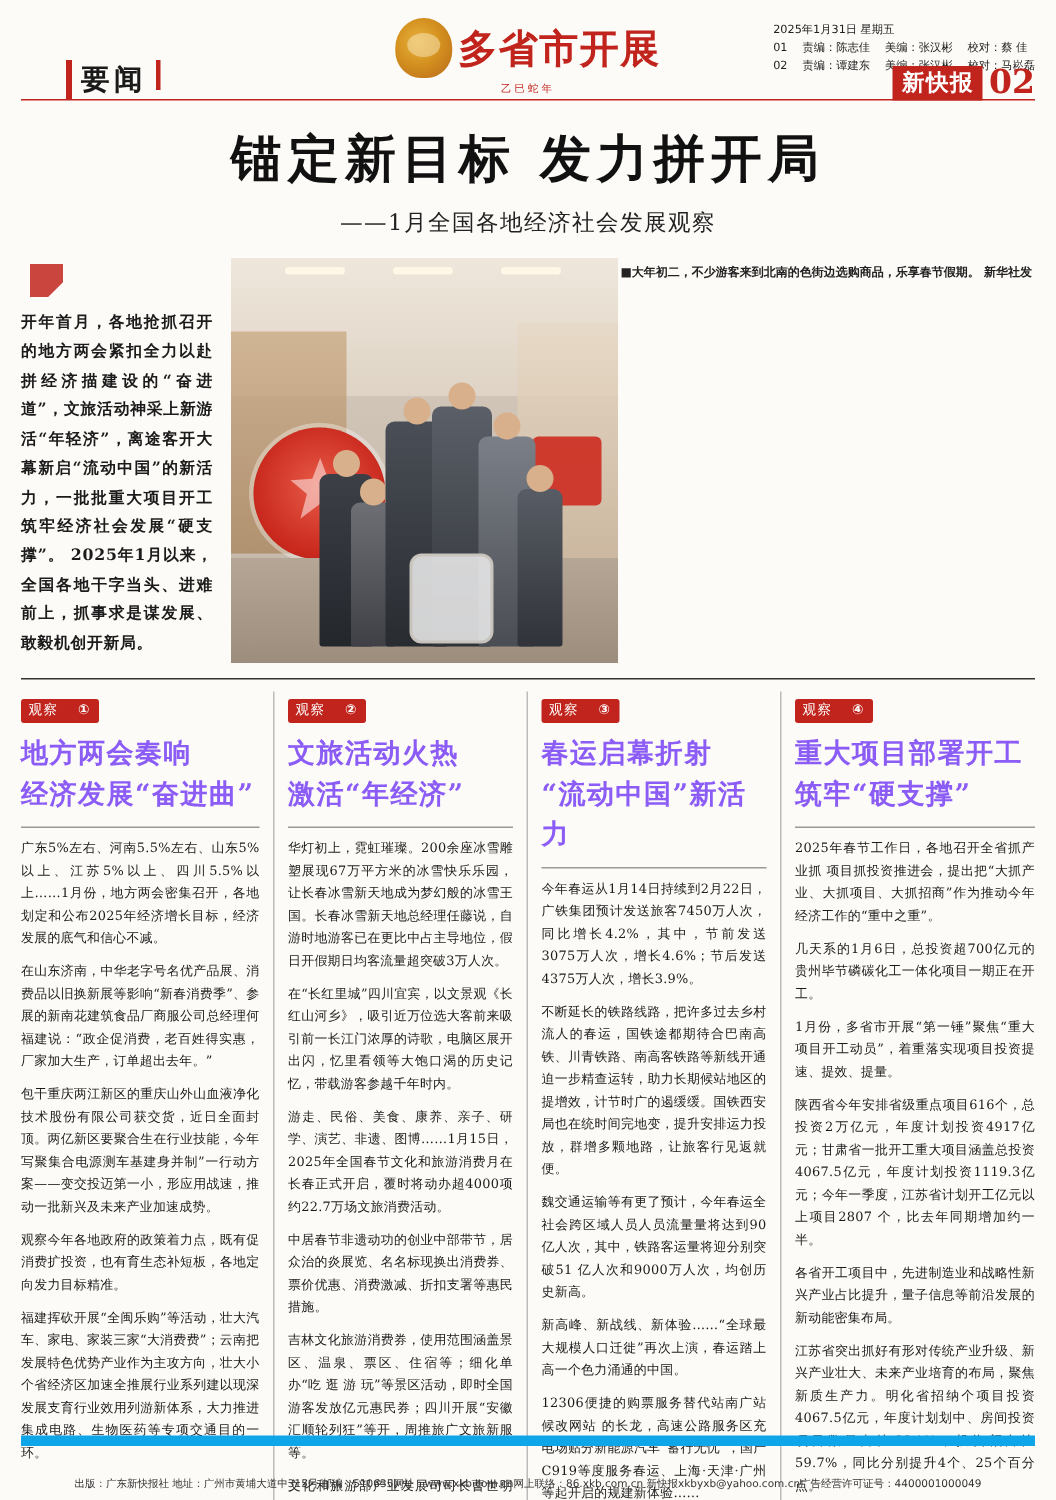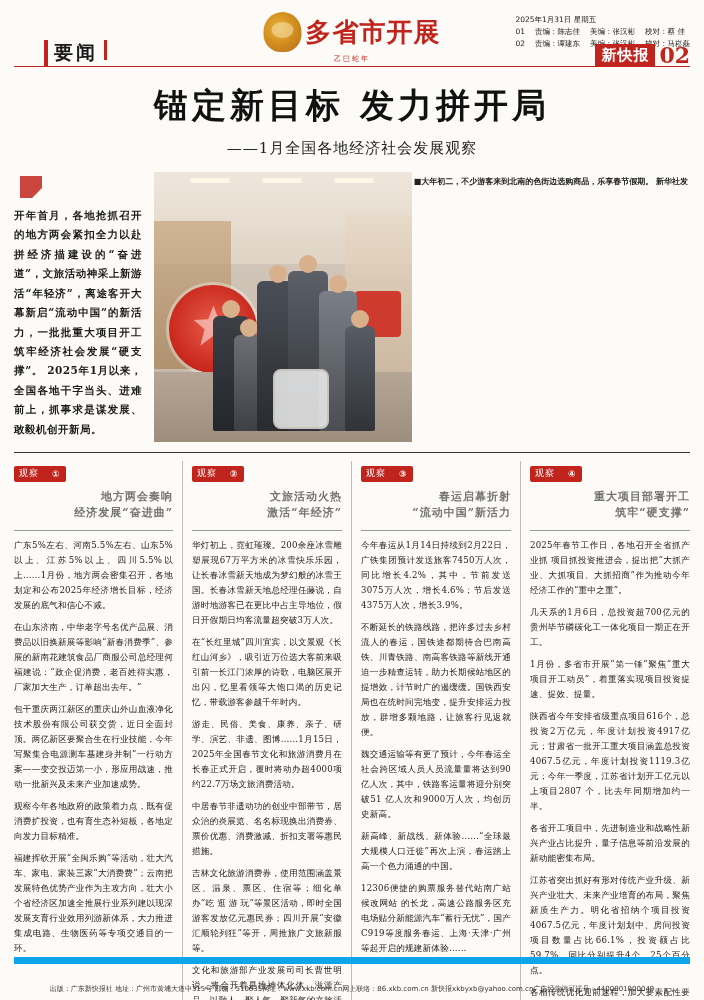--- a/index.html
+++ b/index.html
@@ -283,27 +283,27 @@
     padding: 1.5px 5px;
     border-radius: 2px;
     letter-spacing: 1px;
   }
   .obs-num {
     font-size: 9px;
     font-weight: bold;
   }
   .col h2 {
     margin: 7px 0 8px 0;
-    font-size: 11px;
+    font-size: 18px;
     line-height: 1.5;
-    text-align: right;
+    text-align: left;
     font-weight: bold;
     font-family: "DejaVu Serif", "Liberation Serif", serif;
     letter-spacing: 1px;
-    color: #737373;
+    color: #8b5cf6;
   }
   .rule {
     border: none;
     border-top: 1px solid #999;
     margin: 6px 0 7px 0;
   }
   .col p {
     margin: 0 0 7px 0;
     font-size: 8.6px;
     line-height: 1.75;

